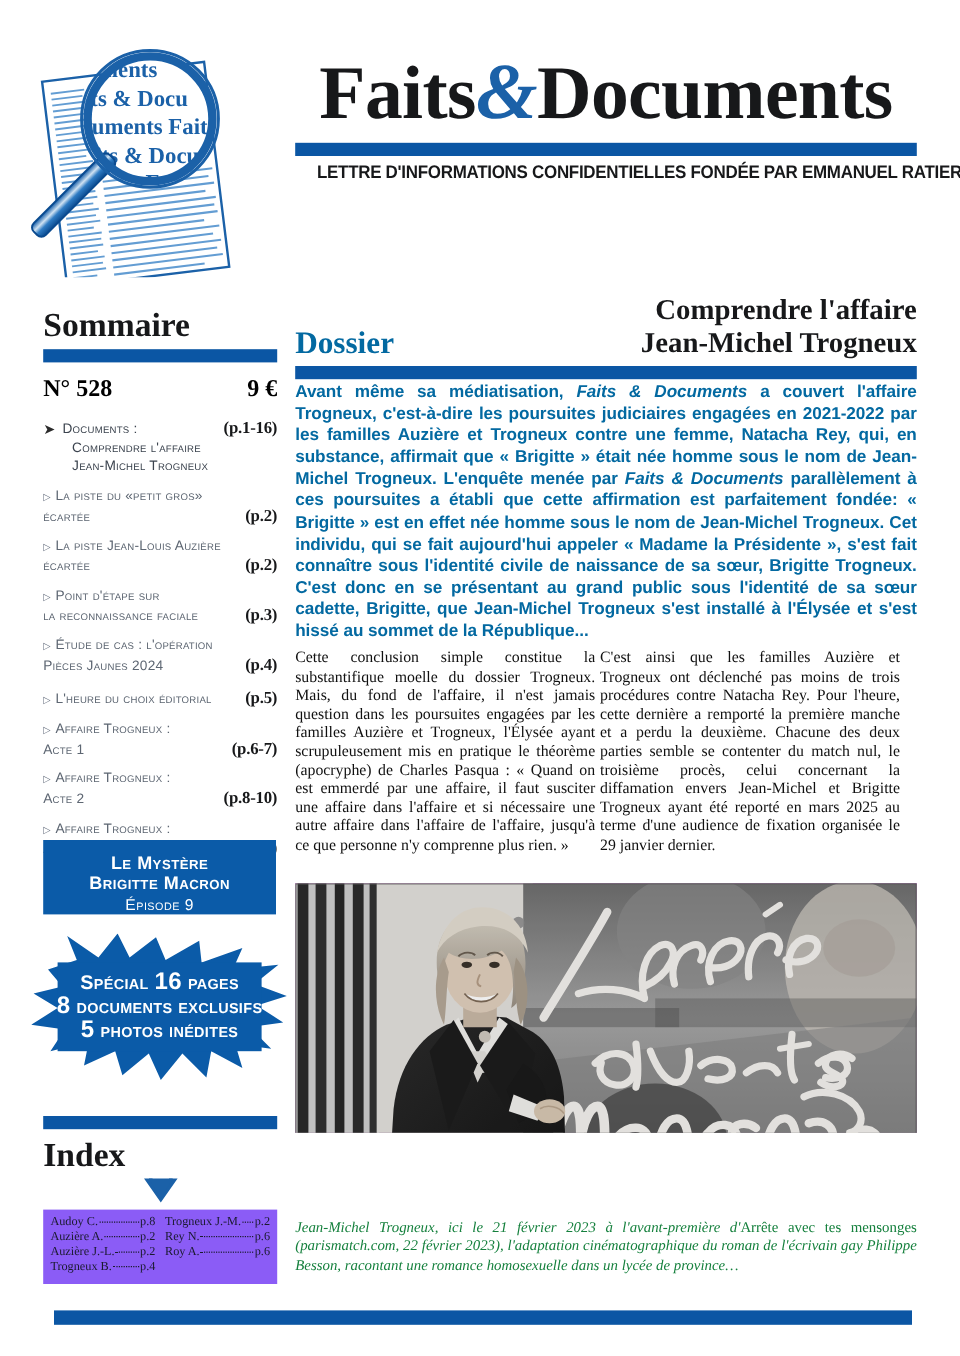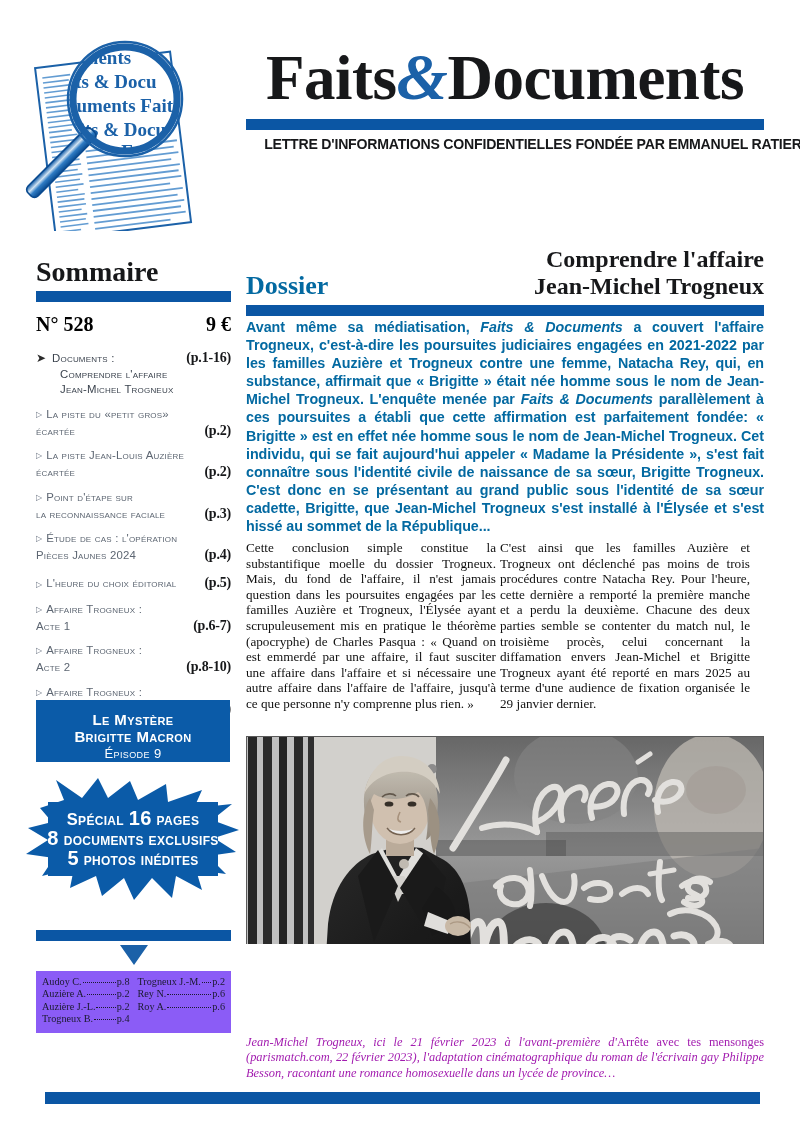--- a/index.html
+++ b/index.html
@@ -177,21 +177,21 @@
   .photo{
     position:absolute;left:246px;top:736px;width:518px;height:208px;
     overflow:hidden;background:#a21caf;
   }
   .photo svg{display:block;}
 
   .caption{
     position:absolute;left:246px;top:1016px;width:518px;
     font-family:"Liberation Serif", serif;
     font-style:italic;font-size:12.4px;line-height:15.4px;
-    text-align:justify;color:#a21caf;margin-top:19px;
+    text-align:justify;color:#15803d;
   }
   .caption .rom{font-style:normal;}
 
   .footbar{
     position:absolute;left:45px;top:1092px;width:715px;height:12px;background:#0b56a4;
   }
 </style>
 </head>
 <body>
 
@@ -425,20 +425,21 @@
     </svg>
     <div class="burst-txt">
       <div><span>Spécial</span> <span class="big">16</span> <span>pages</span></div>
       <div><span class="big">8</span> <span>documents exclusifs</span></div>
       <div><span class="big">5</span> <span>photos inédites</span></div>
     </div>
   </div>
 
   <div class="indexwrap">
     <div class="bluebar" style="width:195px;"></div>
+    <div class="idx-title">Index</div>
     <svg class="chev" viewBox="0 0 30 22" xmlns="http://www.w3.org/2000/svg">
       <polygon fill="#1b61a8" points="1,1 15,21 29,1 22,1 15,12 8,1"></polygon>
       <polygon fill="#1b61a8" points="5,1 15,18 25,1"></polygon>
     </svg>
     <div class="idx-box">
       <div class="idx-col">
         <div class="idx-line">
             <span class="nm">Audoy C.</span>
             <span class="dots"></span>
             <span class="pp">p.8</span>

